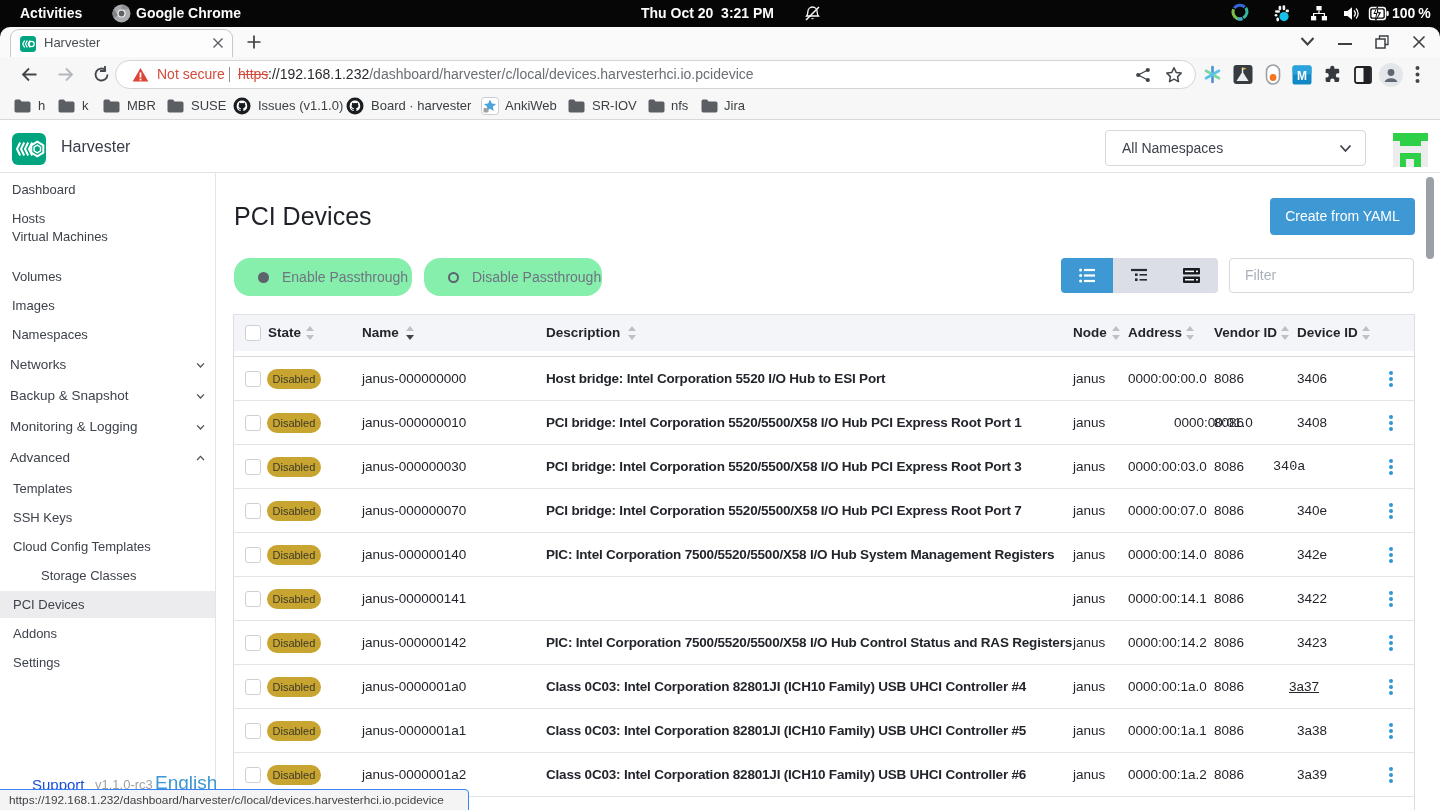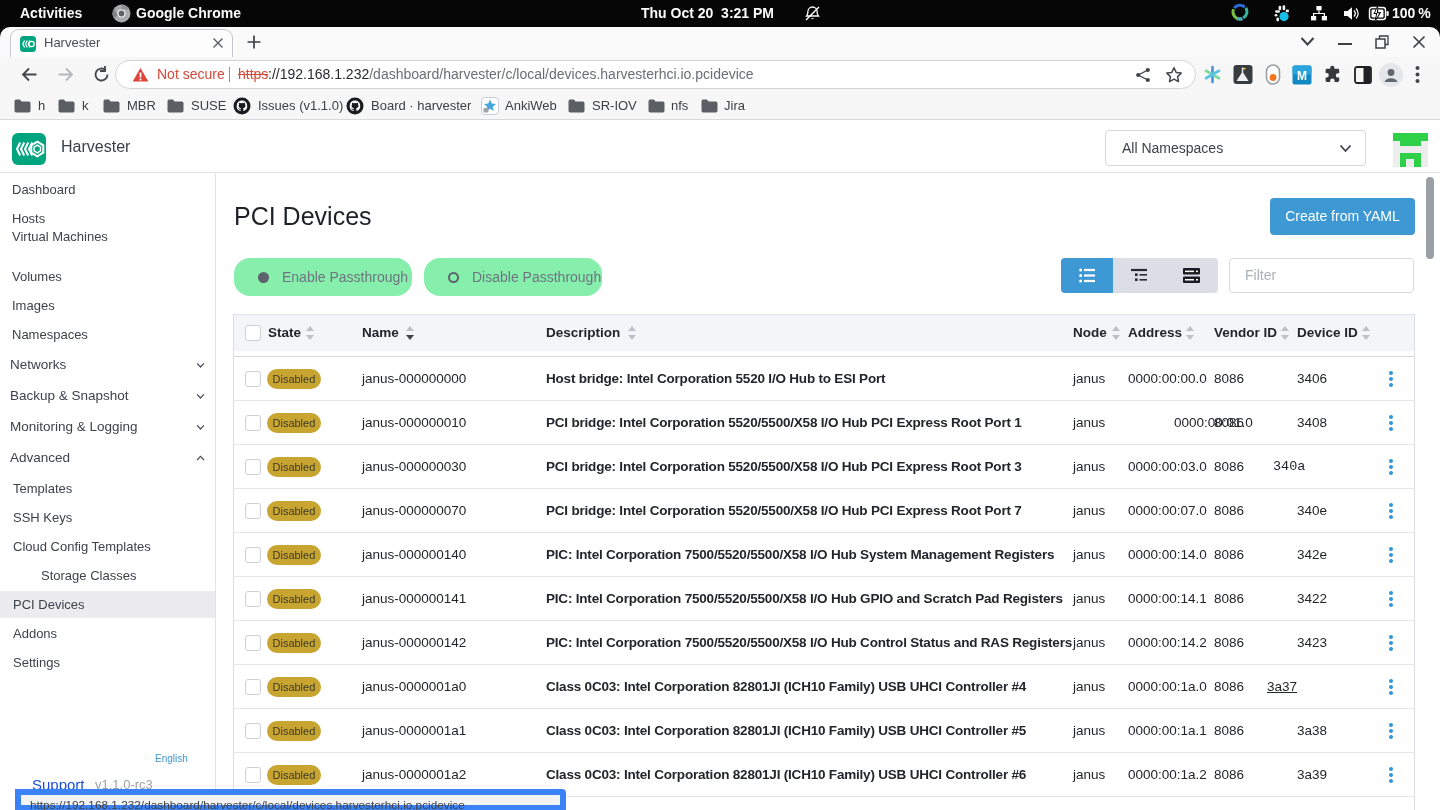--- a/index.html
+++ b/index.html
@@ -292,21 +292,21 @@
       </svg>
   <span class="nav" style="top:306px;left:13px;">Templates</span>
   <span class="nav" style="top:335px;left:13px;">SSH Keys</span>
   <span class="nav" style="top:364px;left:13px;">Cloud Config Templates</span>
   <span class="nav" style="top:393px;left:13px;margin-left:28px;">Storage Classes</span>
   <span class="nav" style="top:422px;left:13px;">PCI Devices</span>
   <span class="nav" style="top:451px;left:13px;">Addons</span>
   <span class="nav" style="top:480px;left:13px;">Settings</span>
   <span class="abs" style="left:32px;top:602px;height:20px;line-height:20px;font-size:15px;color:#1d4ed8;">Support</span>
   <span class="abs" style="left:95px;top:602px;height:20px;line-height:20px;font-size:13px;color:#9ba1a8;">v1.1.0-rc3</span>
-  <span class="abs" style="left:155px;top:576px;height:20px;line-height:20px;font-size:10px;color:#3d98d3;text-align:right;">English</span>
+  <span class="abs" style="left:155px;top:600px;height:20px;line-height:20px;font-size:19px;color:#3d98d3;text-align:right;">English</span>
 </div>
 <div class="abs" id="content">
   <span class="abs" style="left:18px;top:29px;font-size:25px;color:#1e2027;">PCI Devices</span>
   <div class="abs" style="left:1054px;top:25px;width:145px;height:37px;background:#3d98d3;border-radius:4px;color:#fff;font-size:14px;text-align:center;line-height:37px;">Create from YAML</div>
   <div class="btn-gray" style="left:18px;top:85px;width:178px;height:38px;">
     <span class="abs" style="left:24px;top:13.5px;width:11px;height:11px;border-radius:50%;background:#5d626d;"></span>
     <span class="abs" style="left:48px;top:0;height:38px;line-height:38px;">Enable Passthrough</span>
   </div>
   <div class="btn-gray" style="left:208px;top:85px;width:178px;height:38px;">
     <span class="abs" style="left:24px;top:13.5px;width:11px;height:11px;border-radius:50%;border:2px solid #5d626d;box-sizing:border-box;background:transparent;"></span>
@@ -448,21 +448,20 @@
   <span class="kebab">
         <span class="kdot" style="top:0;"></span>
         <span class="kdot" style="top:6px;"></span>
         <span class="kdot" style="top:12px;"></span>
       </span>
 </div>
 <div class="abs trow" style="left:234px;top:577px;">
   <span class="cbx" style="left:11px;top:14px;"></span>
   <span class="badge">Disabled</span>
   <span class="cell" style="left:128px;">janus-000000141</span>
-  <span class="cell dsc" style="left:312px;">PIC: Intel Corporation 7500/5520/5500/X58 I/O Hub GPIO and Scratch Pad Registers</span>
   <span class="cell" style="left:839px;">janus</span>
   <span class="cell" style="left:894px;">0000:00:14.1</span>
   <span class="cell" style="left:980px;">8086</span>
   <span class="cell" style="left:1063px;">3422</span>
   <span class="kebab">
         <span class="kdot" style="top:0;"></span>
         <span class="kdot" style="top:6px;"></span>
         <span class="kdot" style="top:12px;"></span>
       </span>
 </div>
@@ -482,21 +481,21 @@
       </span>
 </div>
 <div class="abs trow" style="left:234px;top:665px;">
   <span class="cbx" style="left:11px;top:14px;"></span>
   <span class="badge">Disabled</span>
   <span class="cell" style="left:128px;">janus-0000001a0</span>
   <span class="cell dsc" style="left:312px;">Class 0C03: Intel Corporation 82801JI (ICH10 Family) USB UHCI Controller #4</span>
   <span class="cell" style="left:839px;">janus</span>
   <span class="cell" style="left:894px;">0000:00:1a.0</span>
   <span class="cell" style="left:980px;">8086</span>
-  <span class="cell" style="left:1033px;text-decoration:underline;">3a37</span>
+  <span class="cell" style="left:1055px;text-decoration:underline;">3a37</span>
   <span class="kebab">
         <span class="kdot" style="top:0;"></span>
         <span class="kdot" style="top:6px;"></span>
         <span class="kdot" style="top:12px;"></span>
       </span>
 </div>
 <div class="abs trow" style="left:234px;top:709px;">
   <span class="cbx" style="left:11px;top:14px;"></span>
   <span class="badge">Disabled</span>
   <span class="cell" style="left:128px;">janus-0000001a1</span>
@@ -522,16 +521,16 @@
   <span class="cell" style="left:1063px;">3a39</span>
   <span class="kebab">
         <span class="kdot" style="top:0;"></span>
         <span class="kdot" style="top:6px;"></span>
         <span class="kdot" style="top:12px;"></span>
       </span>
 </div>
 <div class="abs" style="left:233px;top:314px;width:1px;height:496px;background:#dcdde2;"></div>
 <div class="abs" style="left:1414px;top:314px;width:1px;height:496px;background:#dcdde2;"></div>
 <div class="abs" style="left:1426px;top:177px;width:8px;height:82px;border-radius:4px;background:#9aa0a6;"></div>
-<div class="abs" style="left:-1px;top:789px;width:551px;height:22px;background:#f4f4f4;border:6px solid #3b82f6;border-radius:0 4px 0 0;box-sizing:border-box;margin-left:16px;">
+<div class="abs" style="left:-1px;top:789px;width:470px;height:22px;background:#f4f4f4;border:1px solid #3b82f6;border-radius:0 4px 0 0;box-sizing:border-box;">
   <span class="abs" style="left:9px;top:0;height:20px;line-height:20px;font-size:11.8px;color:#3f4246;">https://192.168.1.232/dashboard/harvester/c/local/devices.harvesterhci.io.pcidevice</span>
 </div>
 </div>
 
 </body></html>

